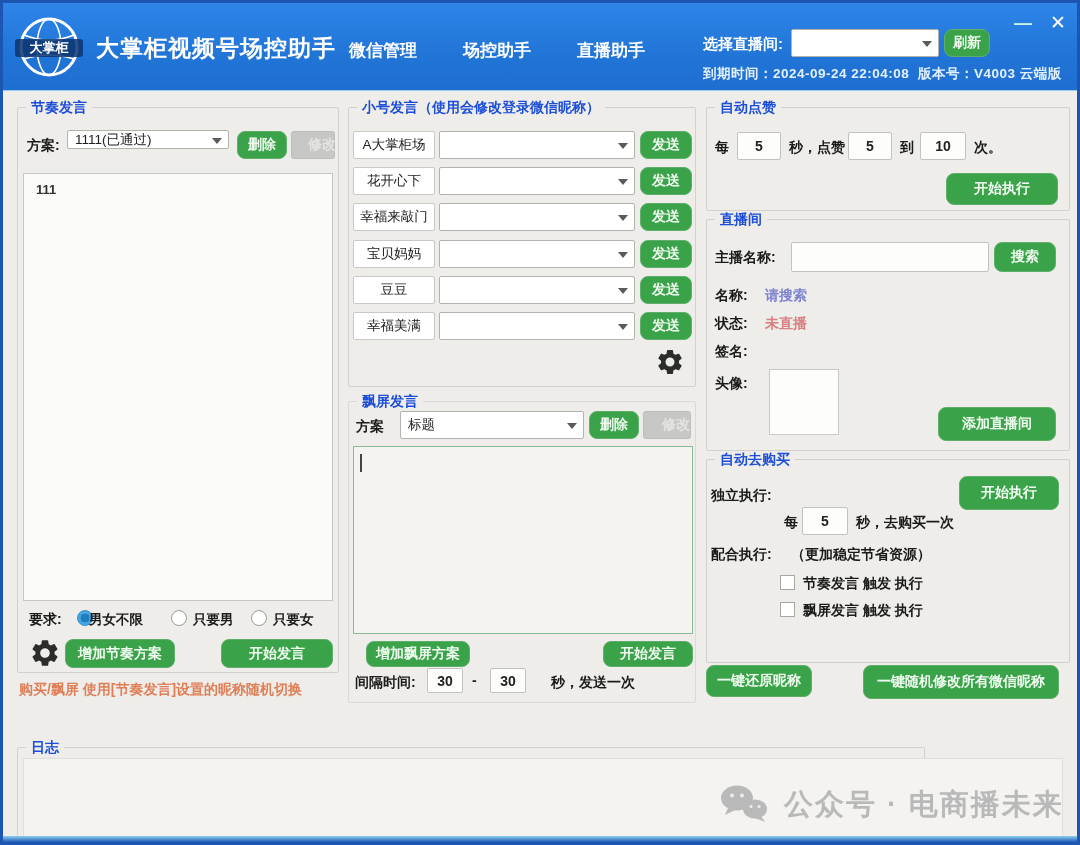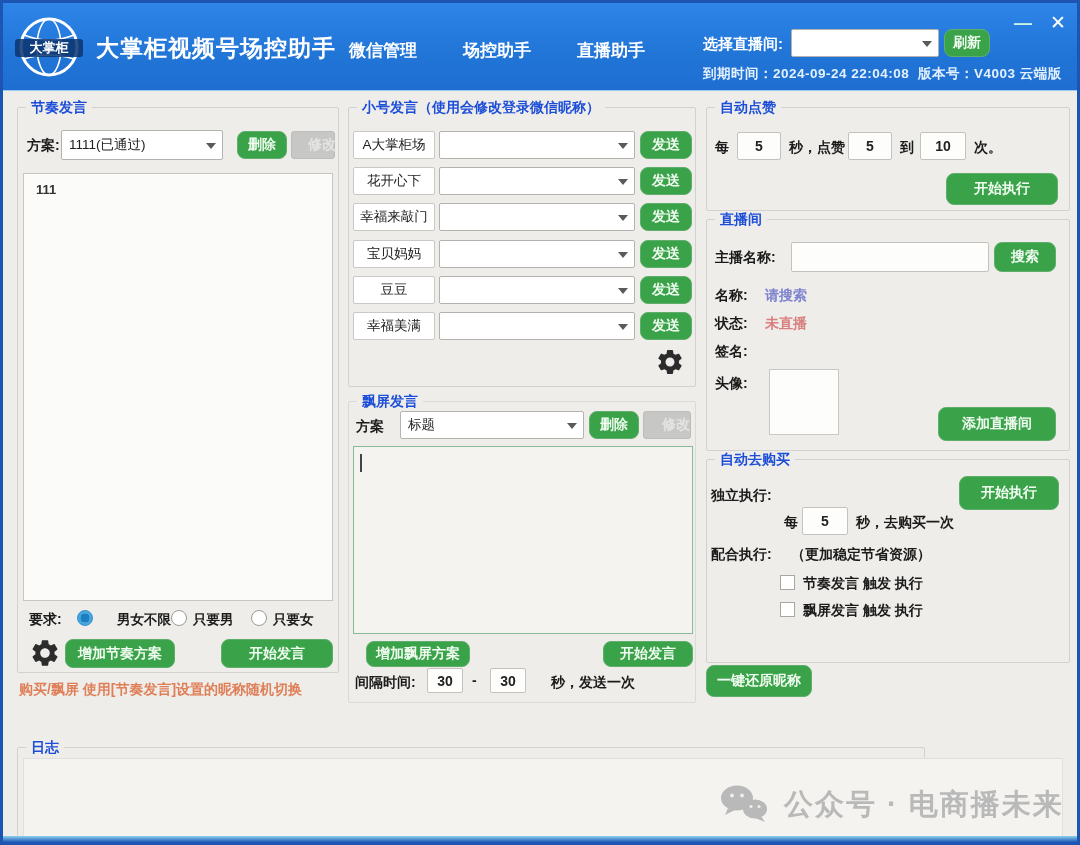--- a/index.html
+++ b/index.html
@@ -103,34 +103,34 @@
     </div>
 
     <div class="abs winbtn" style="left:1006px;top:10px;width:28px;height:26px;font-size:18px;color:#c9f3e4;">—</div>
     <div class="abs winbtn" style="left:1040px;top:8px;width:30px;height:28px;font-size:19px;">✕</div>
   </div>
 
   <div class="gb" style="left:14px;top:104px;width:322px;height:566px;">
     <span class="gb-title">节奏发言</span>
   </div>
   <div class="lbl" style="left:24px;top:134px;">方案:</div>
-  <div class="combo" style="left:58px;top:127px;width:162px;height:30px;">
+  <div class="combo" style="left:64px;top:127px;width:162px;height:19px;">
     <span>1111(已通过)</span>
     <span class="arrow"></span>
   </div>
   <div class="btn-green" style="left:234px;top:128px;width:50px;height:28px;">删除</div>
   <div class="btn-gray" style="left:288px;top:128px;width:44px;height:28px;">修改</div>
 
   <div class="abs" style="left:20px;top:170px;width:310px;height:428px;background:#fbfbfa;border:1px solid #c6c6c2;">
     <div style="padding:8px 12px;font-size:13px;color:#333;font-weight:bold;">111</div>
   </div>
 
   <div class="lbl" style="left:26px;top:608px;">要求:</div>
   <div class="radio on" style="left:74px;top:607px;"></div>
-  <div class="rlabel" style="left:114px;top:608px;">男女不限</div>
+  <div class="rlabel" style="left:86px;top:608px;">男女不限</div>
   <div class="radio" style="left:168px;top:607px;"></div>
   <div class="rlabel" style="left:190px;top:608px;">只要男</div>
   <div class="radio" style="left:248px;top:607px;"></div>
   <div class="rlabel" style="left:270px;top:608px;">只要女</div>
 
   <div class="gear" style="left:26px;top:634px;width:32px;height:32px;">
     <svg width="32" height="32" viewBox="0 0 24 24">
         <path fill="#2c2c2c" d="M19.14,12.94c0.04-0.3,0.06-0.61,0.06-0.94c0-0.32-0.02-0.64-0.07-0.94l2.03-1.58c0.18-0.14,0.23-0.41,0.12-0.61 l-1.92-3.32c-0.12-0.22-0.37-0.29-0.59-0.22l-2.39,0.96c-0.5-0.38-1.03-0.7-1.62-0.94L14.4,2.81c-0.04-0.24-0.24-0.41-0.48-0.41 h-3.84c-0.24,0-0.43,0.17-0.47,0.41L9.25,5.35C8.66,5.59,8.12,5.92,7.63,6.29L5.24,5.33c-0.22-0.08-0.47,0-0.59,0.22L2.74,8.87 C2.62,9.08,2.66,9.34,2.86,9.48l2.03,1.58C4.84,11.36,4.8,11.69,4.8,12s0.02,0.64,0.07,0.94l-2.03,1.58 c-0.18,0.14-0.23,0.41-0.12,0.61l1.92,3.32c0.12,0.22,0.37,0.29,0.59,0.22l2.39-0.96c0.5,0.38,1.03,0.7,1.62,0.94l0.36,2.54 c0.05,0.24,0.24,0.41,0.48,0.41h3.84c0.24,0,0.44-0.17,0.47-0.41l0.36-2.54c0.59-0.24,1.13-0.56,1.62-0.94l2.39,0.96 c0.22,0.08,0.47,0,0.59-0.22l1.92-3.32c0.12-0.22,0.07-0.47-0.12-0.61L19.14,12.94z M12,15.6c-1.98,0-3.6-1.62-3.6-3.6 s1.62-3.6,3.6-3.6s3.6,1.62,3.6,3.6S13.98,15.6,12,15.6z"></path>
       </svg>
   </div>
@@ -247,20 +247,21 @@
   <input class="ibox" style="left: 799px; top: 504px; width: 46px; height: 28px;" value="5">
   <div class="lbl" style="left:853px;top:511px;">秒，去购买一次</div>
   <div class="lbl" style="left:708px;top:543px;">配合执行:</div>
   <div class="lbl" style="left:788px;top:543px;">（更加稳定节省资源）</div>
   <div class="cb" style="left:777px;top:572px;"></div>
   <div class="rlabel" style="left:800px;top:572px;font-size:14px;">节奏发言 触发 执行</div>
   <div class="cb" style="left:777px;top:599px;"></div>
   <div class="rlabel" style="left:800px;top:599px;font-size:14px;">飘屏发言 触发 执行</div>
 
   <div class="btn-green" style="left:703px;top:662px;width:106px;height:32px;">一键还原昵称</div>
+  <div class="btn-green" style="left:860px;top:662px;width:196px;height:34px;">一键随机修改所有微信昵称</div>
 
   <div class="gb" style="left:14px;top:744px;width:908px;height:124px;">
     <span class="gb-title">日志</span>
     <div class="abs" style="left:5px;top:10px;width:1040px;height:106px;background:#f4f3f0;border:1px solid #e0dfdb;"></div>
   </div>
 
   <div class="abs" style="left:715px;top:780px;display:flex;align-items:center;gap:14px;">
     <svg width="52" height="44" viewBox="0 0 52 44">
       <ellipse cx="19" cy="15" rx="16" ry="12.5" fill="#b9b9b9"></ellipse>
       <path d="M10 25 L7 32 L17 27 Z" fill="#b9b9b9"></path>

